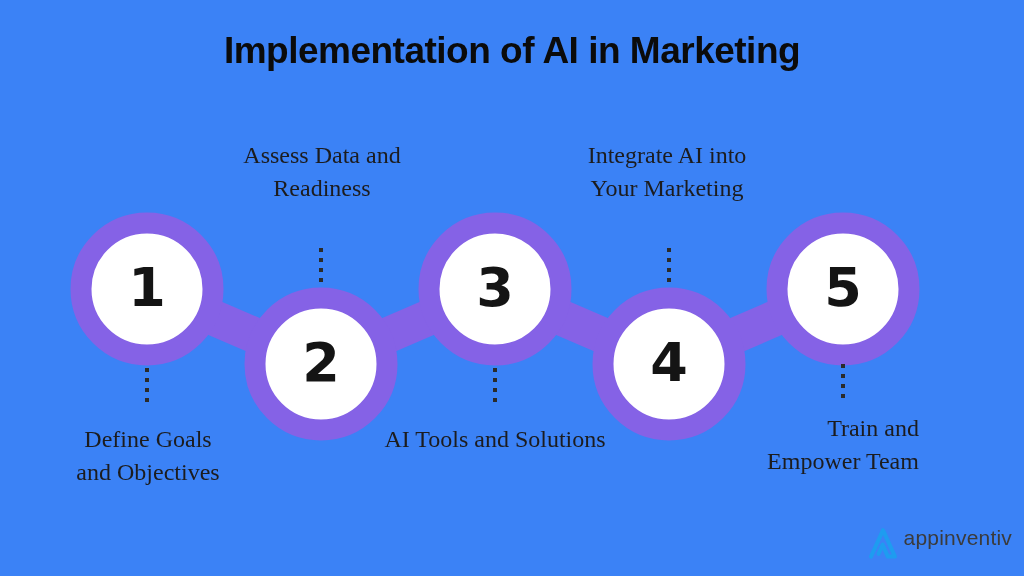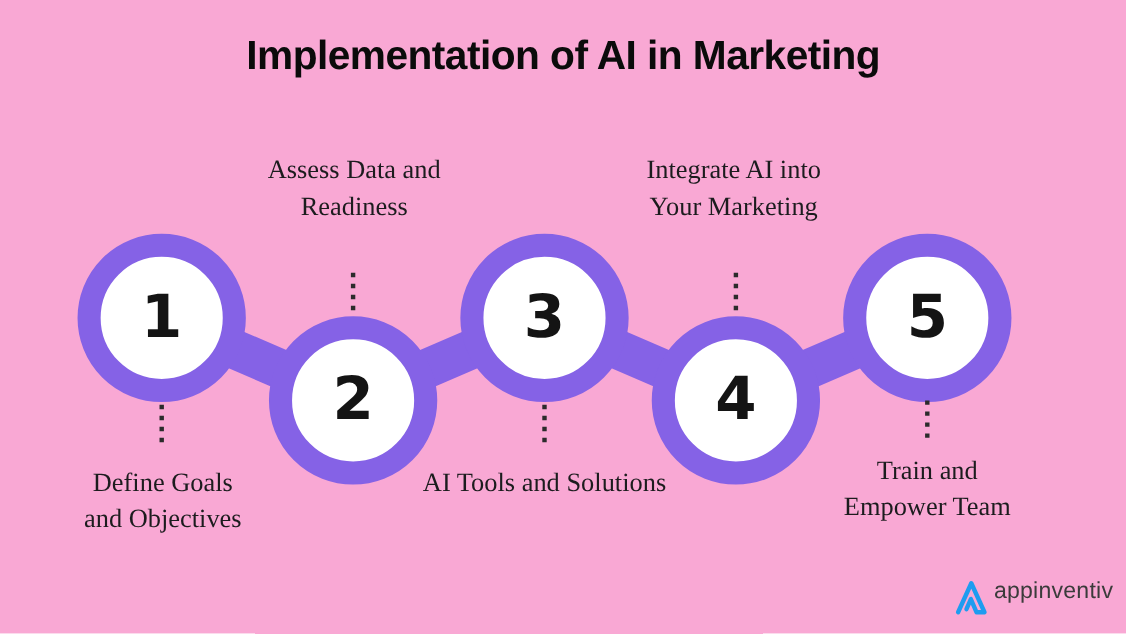--- a/index.html
+++ b/index.html
@@ -1,20 +1,20 @@
 <!DOCTYPE html>
 <html style="--accent: #8562E6; --dots: #2B2B2B; --text: #1C1C1E; --logo-blue: #1E9CF0; --logo-text-color: #3B3B3B;"><head>
 <meta charset="utf-8">
 <style>
   html, body { margin: 0; padding: 0; background: #ffffff; }
   .canvas {
     position: relative;
     width: 1024px;
     height: 576px;
-    background: #f9a8d4;
+    background: #3b82f6;
     overflow: hidden;
     font-family: "Liberation Sans", sans-serif;
   }
   .title {
     position: absolute;
     top: 30px;
     left: 0;
     right: 0;
     margin: 0;
     text-align: center;
@@ -128,21 +128,21 @@
 
   <div class="step-label" style="left:495px; top:423px;">
     <span>AI Tools and Solutions</span>
   </div>
 
   <div class="step-label" style="left:667px; top:139px;">
     <span>Integrate AI into</span>
     <span>Your Marketing</span>
   </div>
 
-  <div class="step-label" style="left:843px; top:412px;">
+  <div class="step-label" style="left:843px; top:412px;text-align:right;">
     <span>Train and</span>
     <span>Empower Team</span>
   </div>
 
   <div class="logo">
     <svg class="logo-mark" width="32" height="34" viewBox="0 0 40 42">
       <path d="M 5 38 L 20 5 L 35 38 L 26 38 L 19.5 23 L 14.5 34.5"></path>
     </svg>
     <span class="logo-text">appinventiv</span>
   </div>

